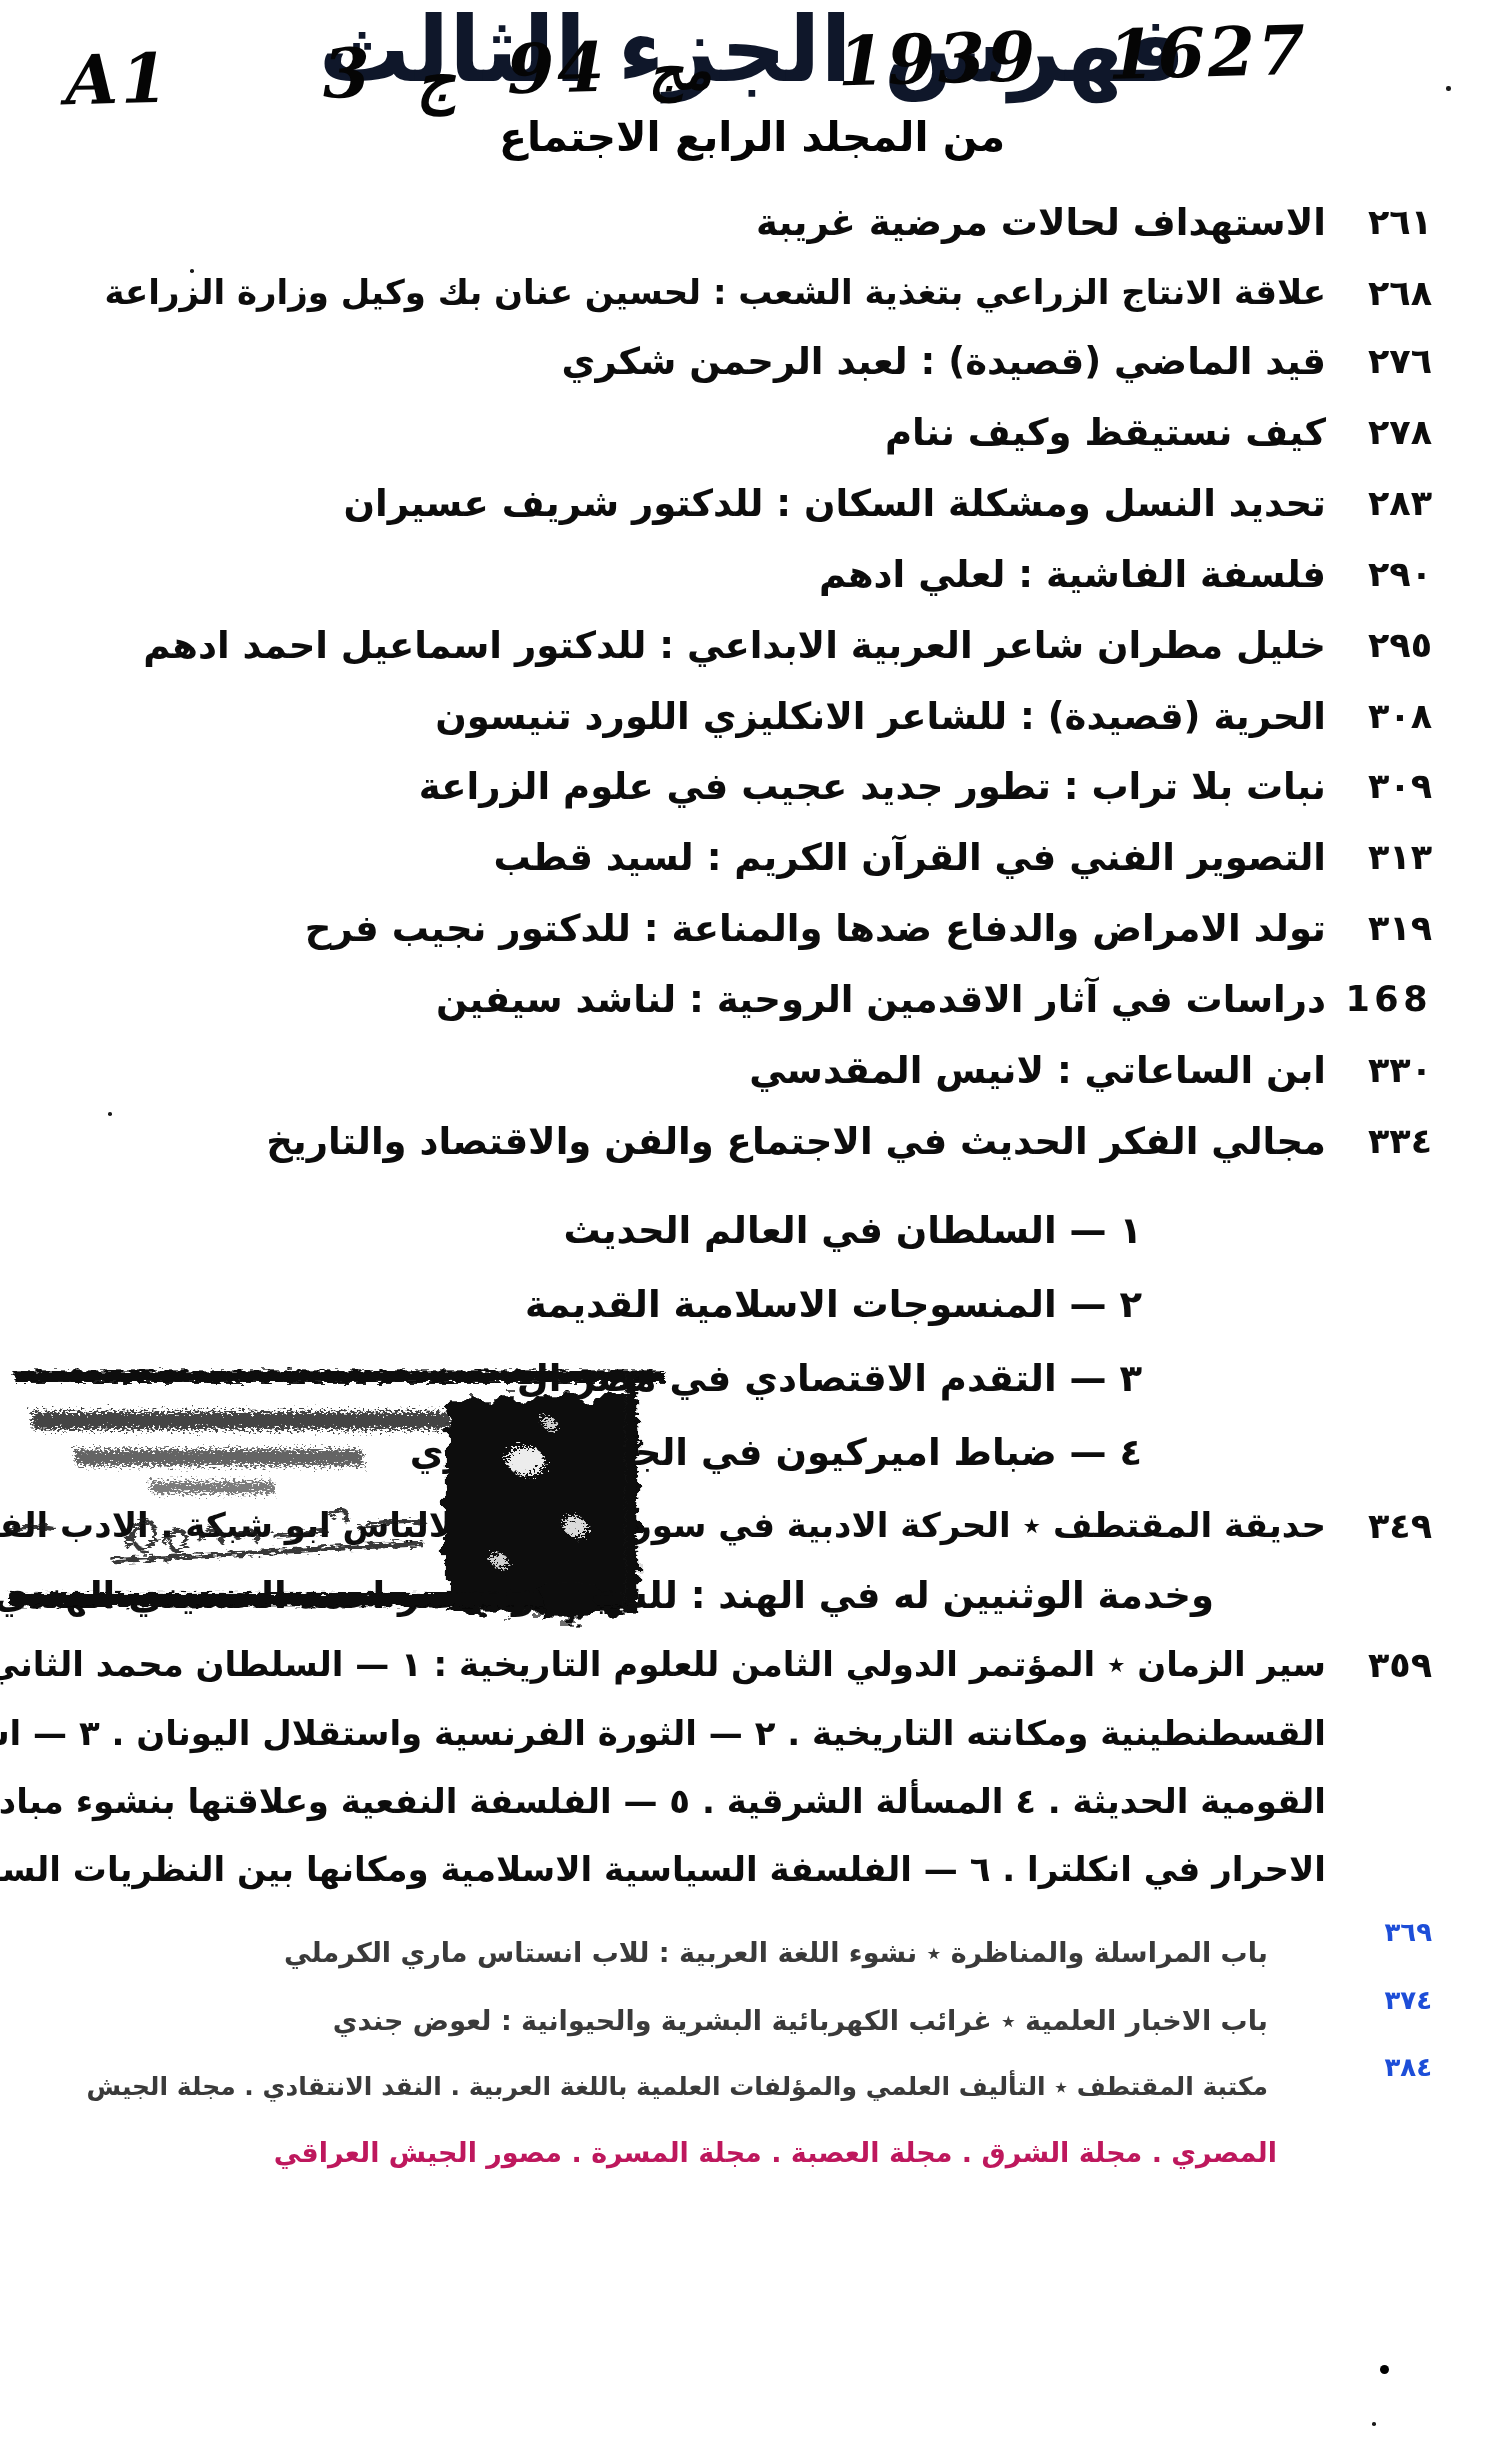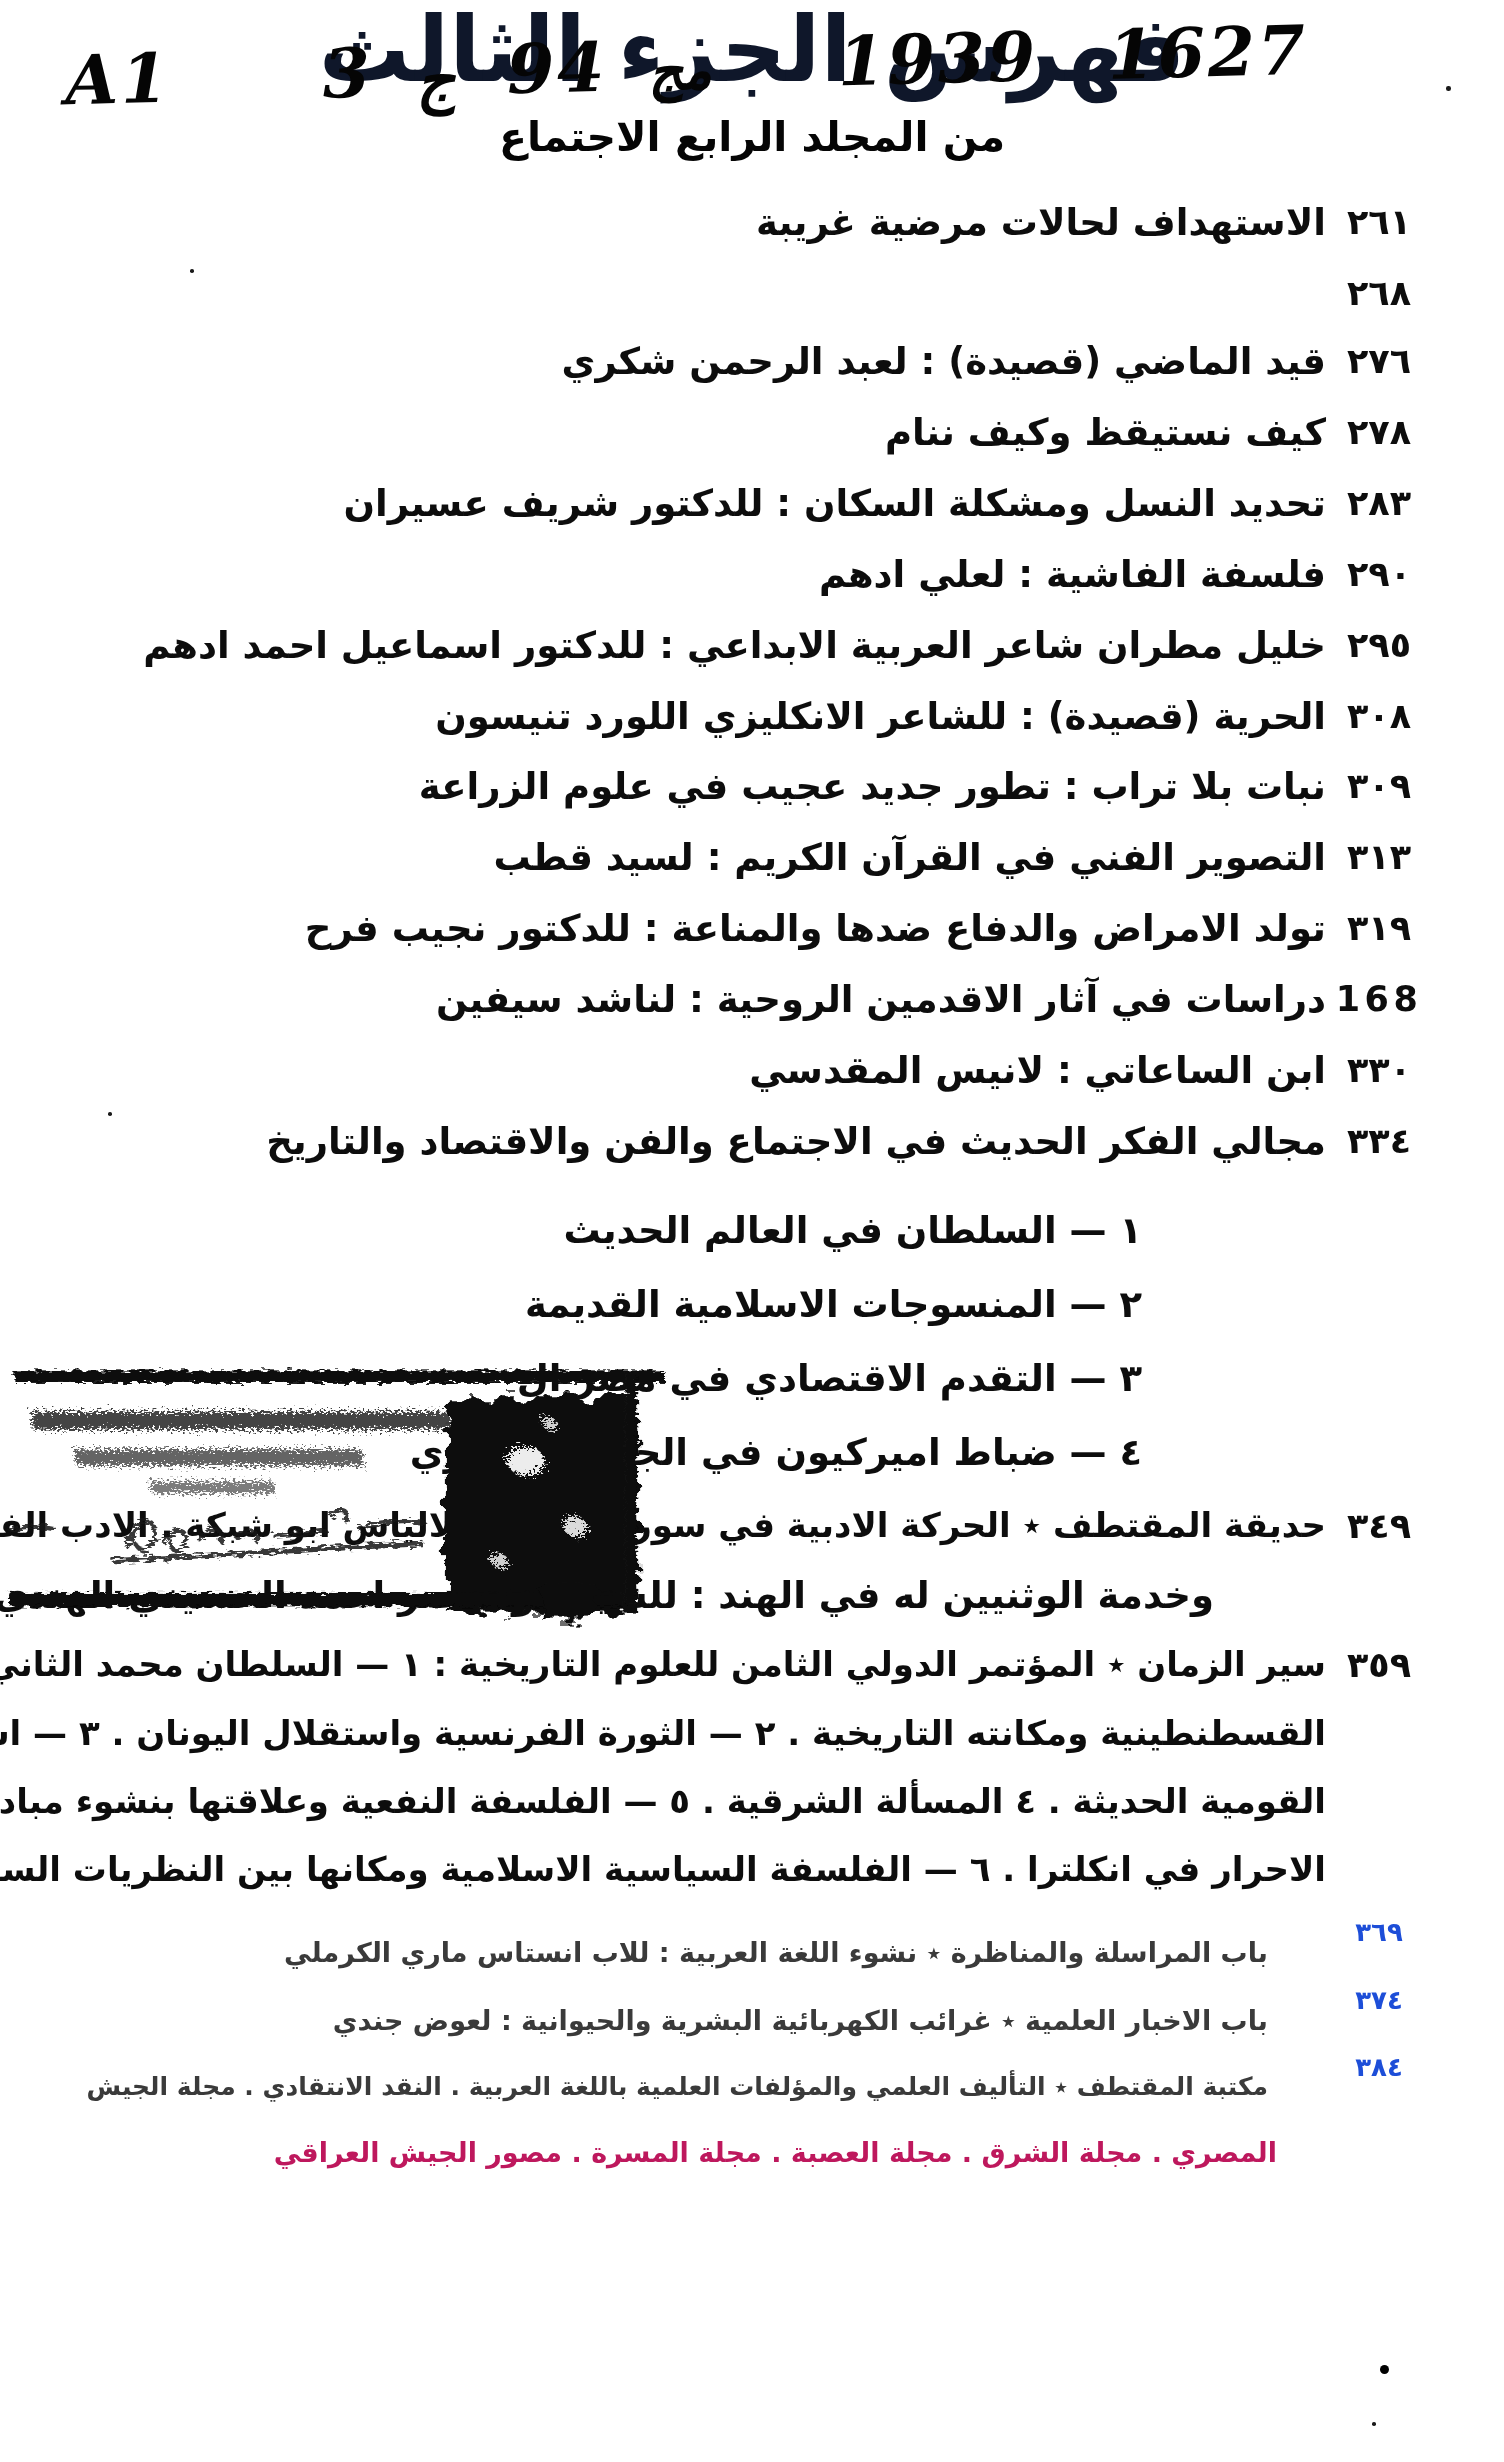--- a/index.html
+++ b/index.html
@@ -33,21 +33,21 @@
     font-size:41px; font-weight:bold; color:#050505;
   }
   
   .toc{ margin-top:43px; padding:0 72px 0 59px; }
   .row{
     display:flex; align-items:flex-start;
     font-weight:bold; font-size:37px; line-height:1.05;
     margin-bottom:32px; color:#0d0d0d;
   }
   .num{
-    flex:0 0 106px; width:106px; text-align:center;
+    flex:0 0 106px; width:106px; text-align:right;
     font-size:35px; letter-spacing:4.5px; white-space:nowrap;
   }
   .txt{ flex:1 1 auto; text-align:right; white-space:nowrap; }
   .wide .txt{ font-size:34px; }
   .sub .txt{ padding-right:184px; }
   .gap-sub{ margin-top:51px; }
   .sub{ margin-bottom:35px; }
   .c349 .txt{ padding-right:112px; }
   .e359{ margin-top:18px; }
   .clast .txt{ padding-right:18px; }
@@ -87,20 +87,21 @@
   <div class="subtitle">من المجلد الرابع الاجتماع</div>
 
   <div class="toc">
 
     <div class="row">
       <span class="num">٢٦١</span>
       <span class="txt">الاستهداف لحالات مرضية غريبة</span>
     </div>
     <div class="row wide">
       <span class="num">٢٦٨</span>
+      <span class="txt">علاقة الانتاج الزراعي بتغذية الشعب : لحسين عنان بك وكيل وزارة الزراعة</span>
     </div>
     <div class="row">
       <span class="num">٢٧٦</span>
       <span class="txt">قيد الماضي (قصيدة) : لعبد الرحمن شكري</span>
     </div>
     <div class="row">
       <span class="num">٢٧٨</span>
       <span class="txt">كيف نستيقظ وكيف ننام</span>
     </div>
     <div class="row">

